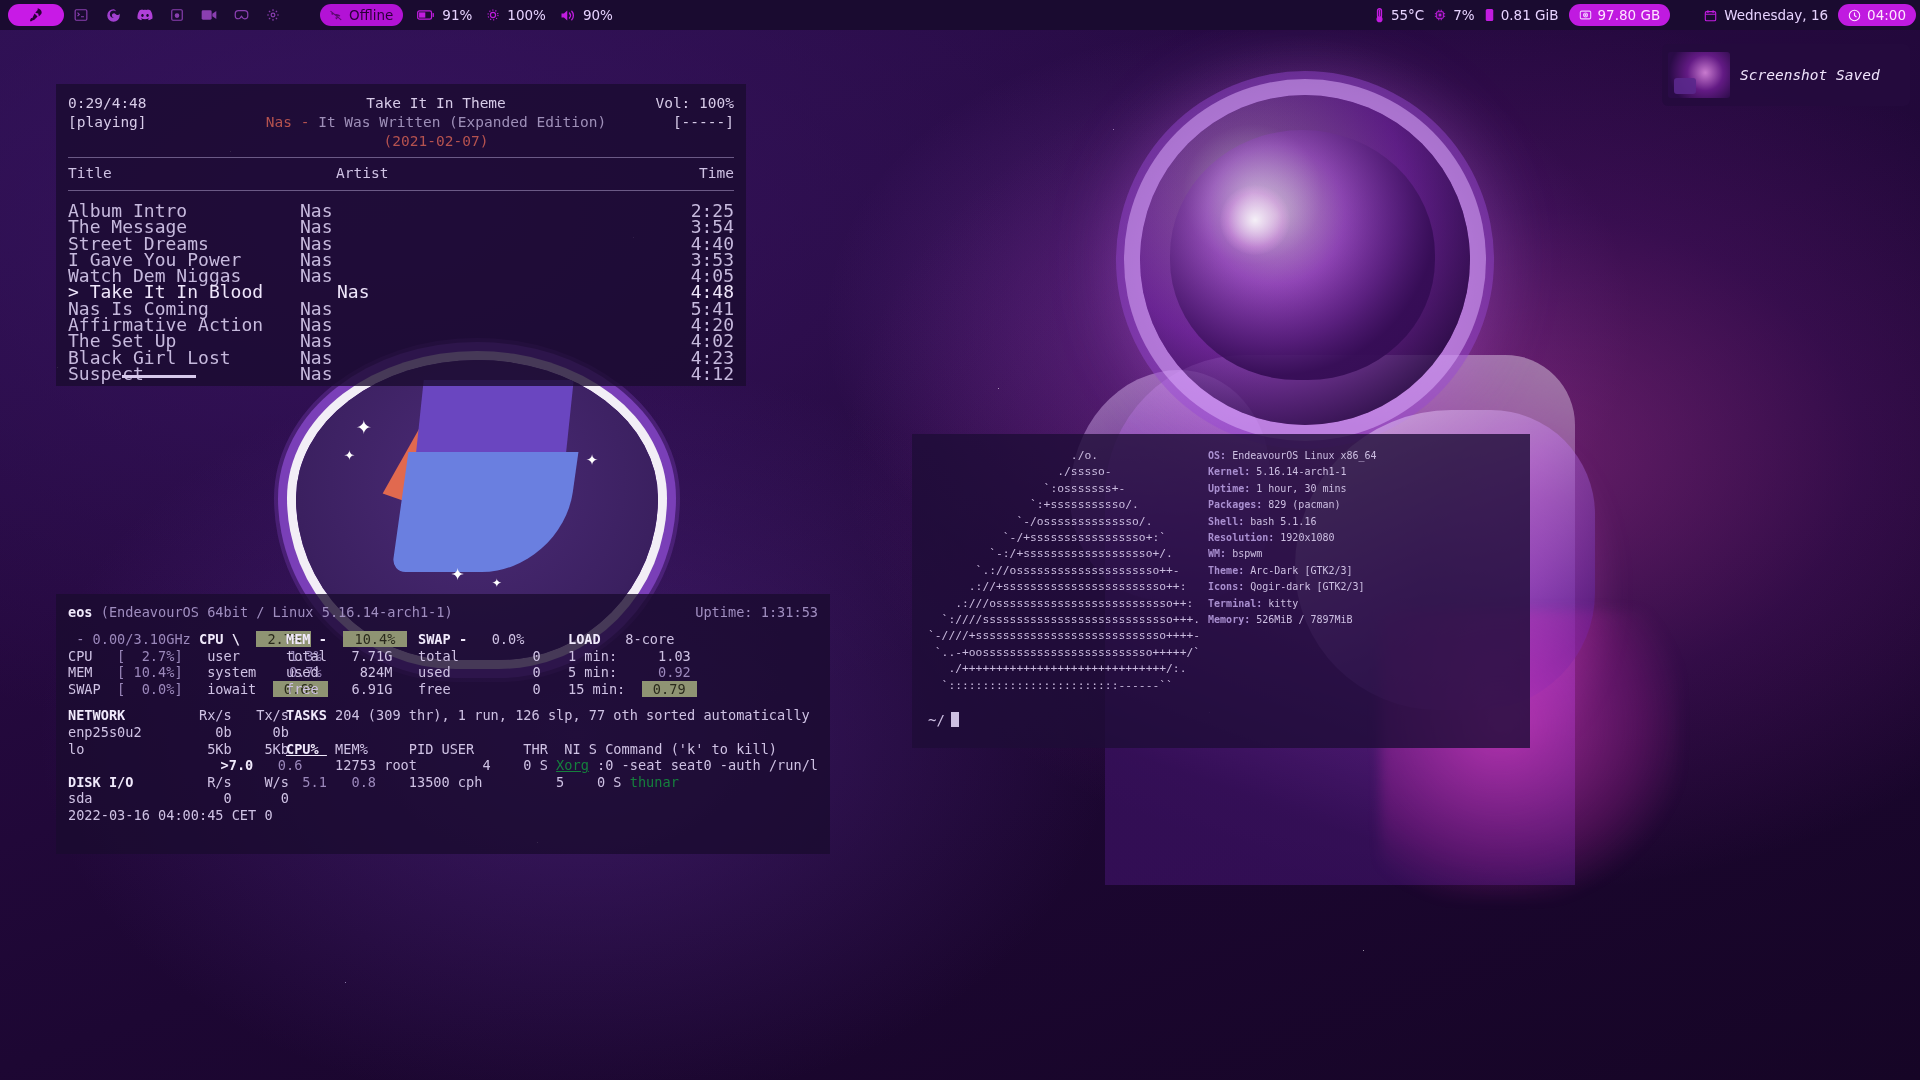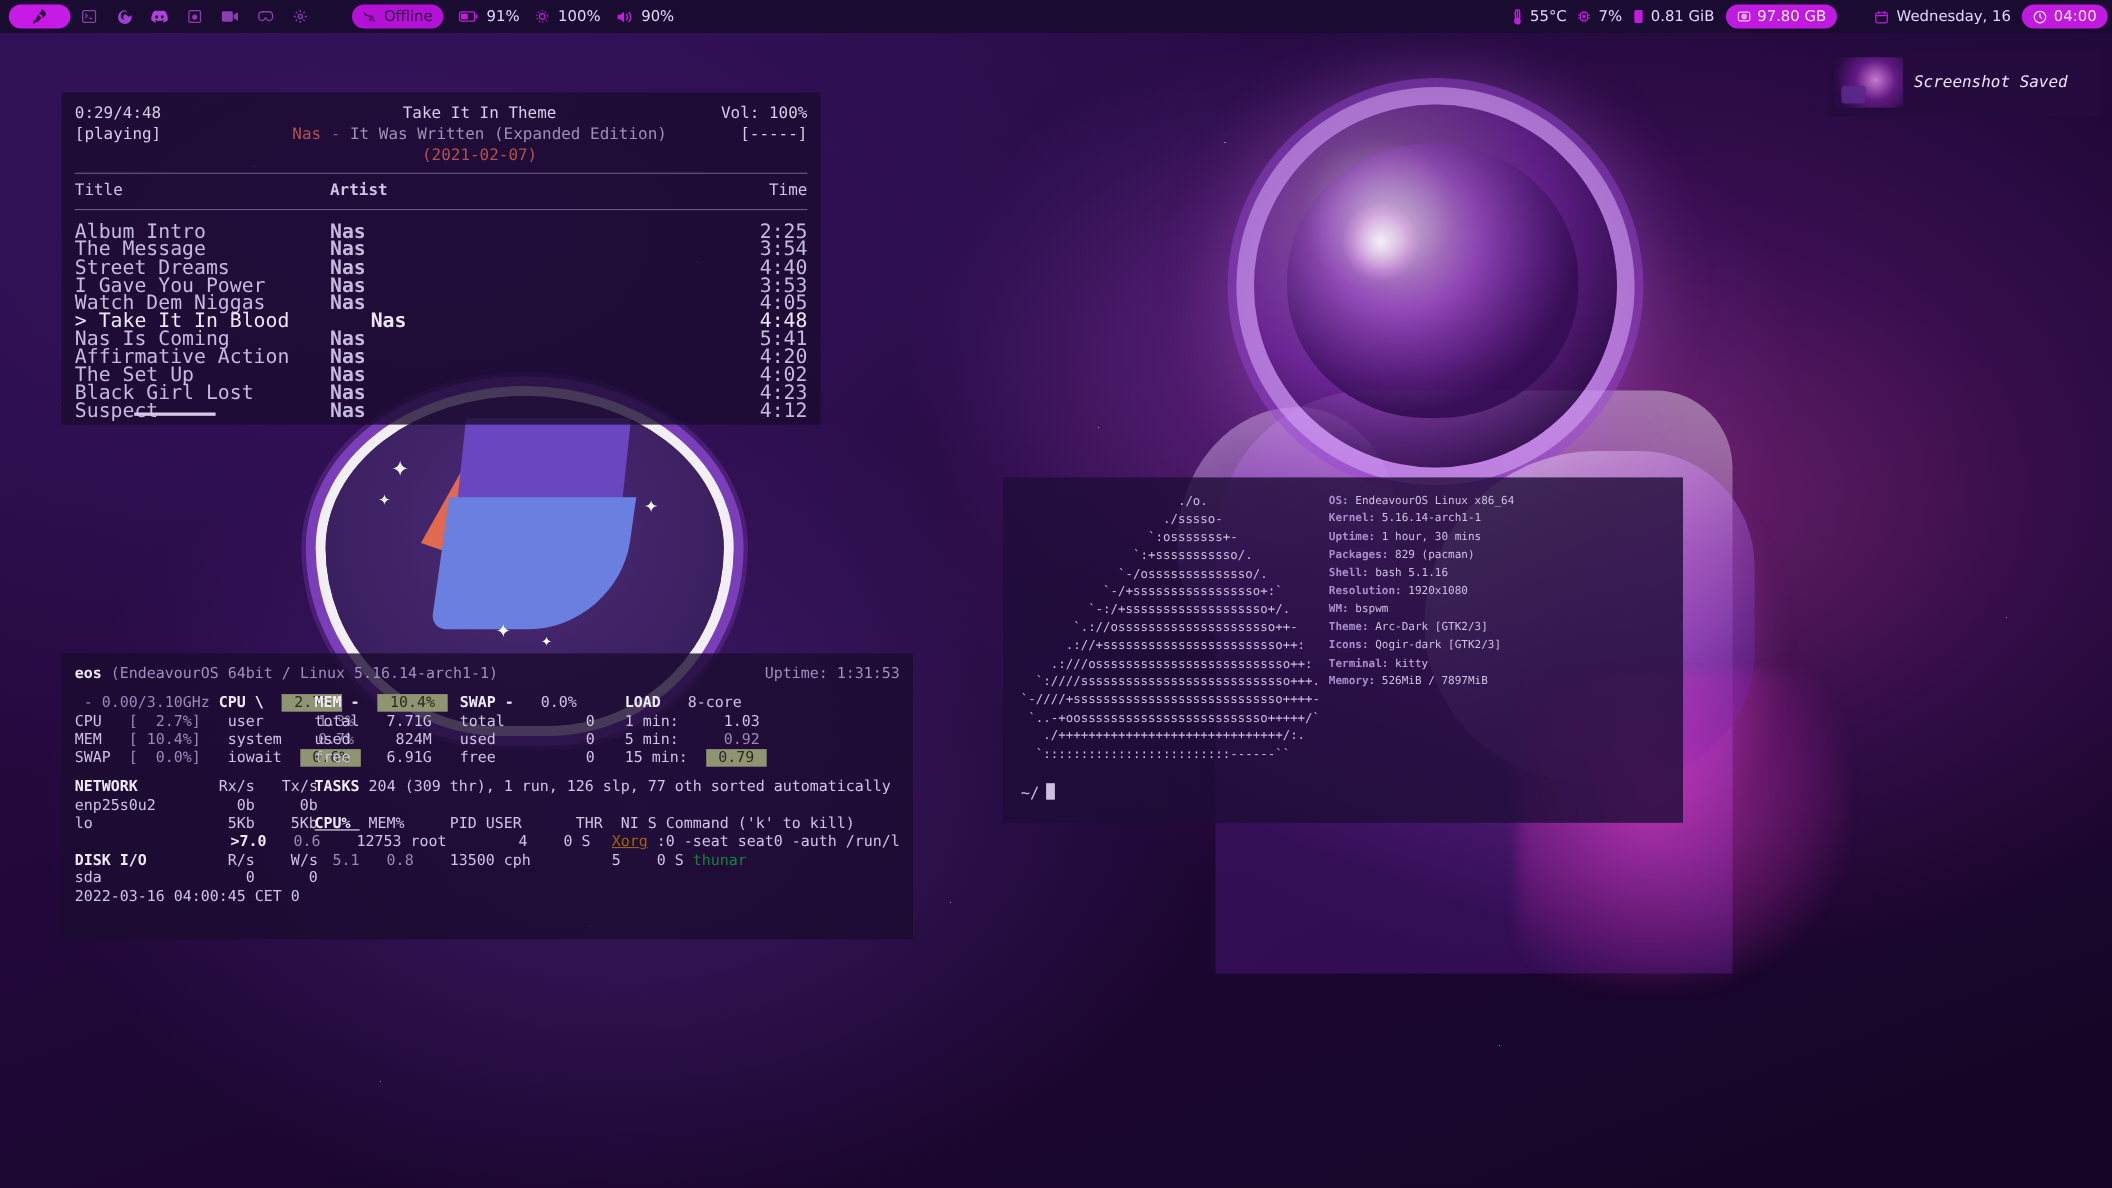--- a/index.html
+++ b/index.html
@@ -132,42 +132,42 @@
   
   #ncmpcpp{ left:56px; top:84px; width:690px; height:302px; padding:10px 12px 0 12px; }
   .np-row{ display:flex; font-size:14.5px; line-height:19px; color:#d7cbe8; }
   .np-left{ width:190px; }
   .np-mid{ flex:1; text-align:center; }
   .np-right{ width:120px; text-align:right; }
   .np-artist{ color:#b5524f; }
   .np-date{ color:#b5524f; }
   .np-dim{ color:#9e8fb8; }
   .hr{ height:1px; background:#6b5a86; margin:6px 0 4px 0; }
-  .cols{ display:flex; font-size:14.5px; color:#cfc2e4; line-height:22px; }
+  .cols{ display:flex; font-size:14.5px; color:#cfc2e4; line-height:22px;gap:36px; }
   .c-title{ width:232px; }
-  .c-artist{ flex:1;font-weight:bold; }
+  .c-artist{ flex:1; }
   .c-time{ width:58px; text-align:right; }
   .track{ display:flex; font-size:18px; line-height:16.3px; color:#c6b9dd; }
   .track.cur{ color:#efe6fb;gap:28px; }
   .track .c-artist{ padding-left:0; }
   .track.cur .c-artist{ padding-left:9px; }
   #np-progress{ position:absolute; left:66px; bottom:8px; width:74px; height:3px; background:#d7c9ec; }
 
   
   #htop{ left:56px; top:594px; width:774px; height:260px; padding:9px 12px; }
   .h-head{ display:flex; justify-content:space-between; font-size:13.6px; line-height:18px; }
   .h-b{ color:#f0e9fb; font-weight:bold; }
   .h-dim{ color:#a08ec0; }
   .h-grid{ display:flex; font-size:13.6px; line-height:16.6px; }
   .hc{ white-space:pre; }
   .hc1{ width:218px; } .hc2{ width:132px; } .hc3{ width:150px; }
   .hl{ background:#8f9473; color:#2a2a1c; padding:0 3px; }
   .sep{ height:10px; }
   .ul{ text-decoration:underline; }
-  .xorg{ color:#a16207; text-decoration:underline;margin-left:11px; }
+  .xorg{ color:#15803d; text-decoration:underline; }
   .thunar{ color:#15803d; }
   .h-val{ color:#cfc2e4; }
   .h-faint{ color:#9b88bb; }
 
   
   #kitty{ left:912px; top:434px; width:618px; height:314px; padding:14px 16px; background:rgba(30,13,55,.80); }
   .nf-wrap{ display:flex; gap:8px; }
   .nf-art{ font-size:11.3px; line-height:16.4px; white-space:pre; color:#c9bade; font-family:"DejaVu Sans Mono",monospace; letter-spacing:0px; }
   .nf-info{ font-size:10px; line-height:16.4px; white-space:pre; color:#cdbfe2; font-family:"DejaVu Sans Mono",monospace; }
   .nf-k{ color:#a98fd0; font-weight:bold; }

